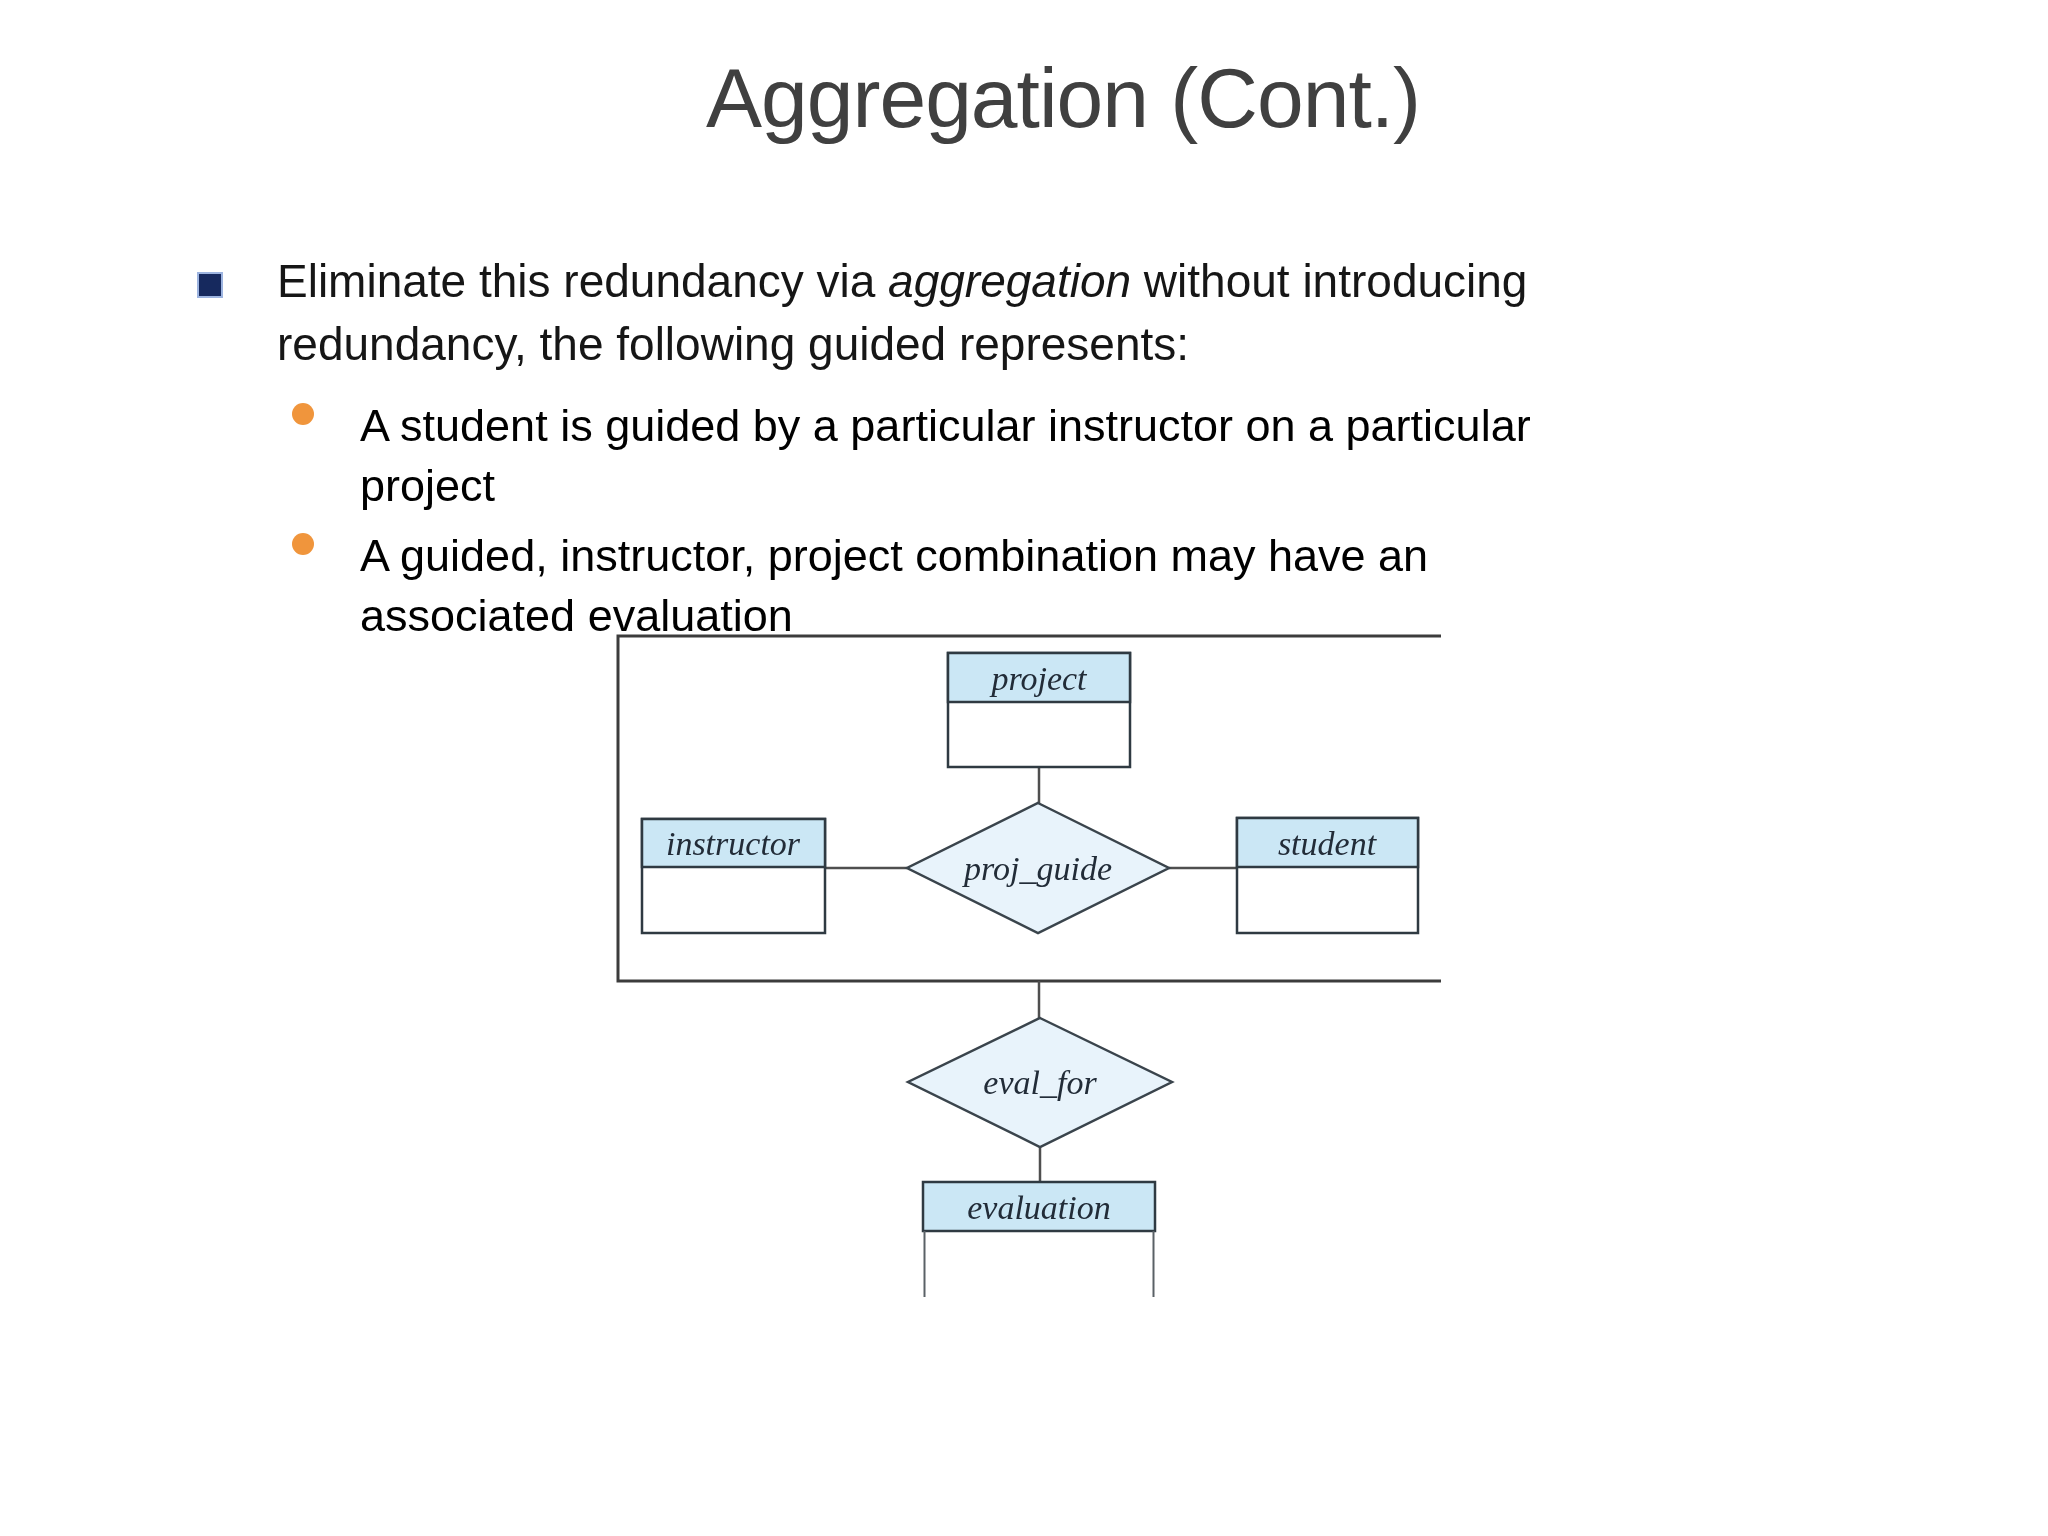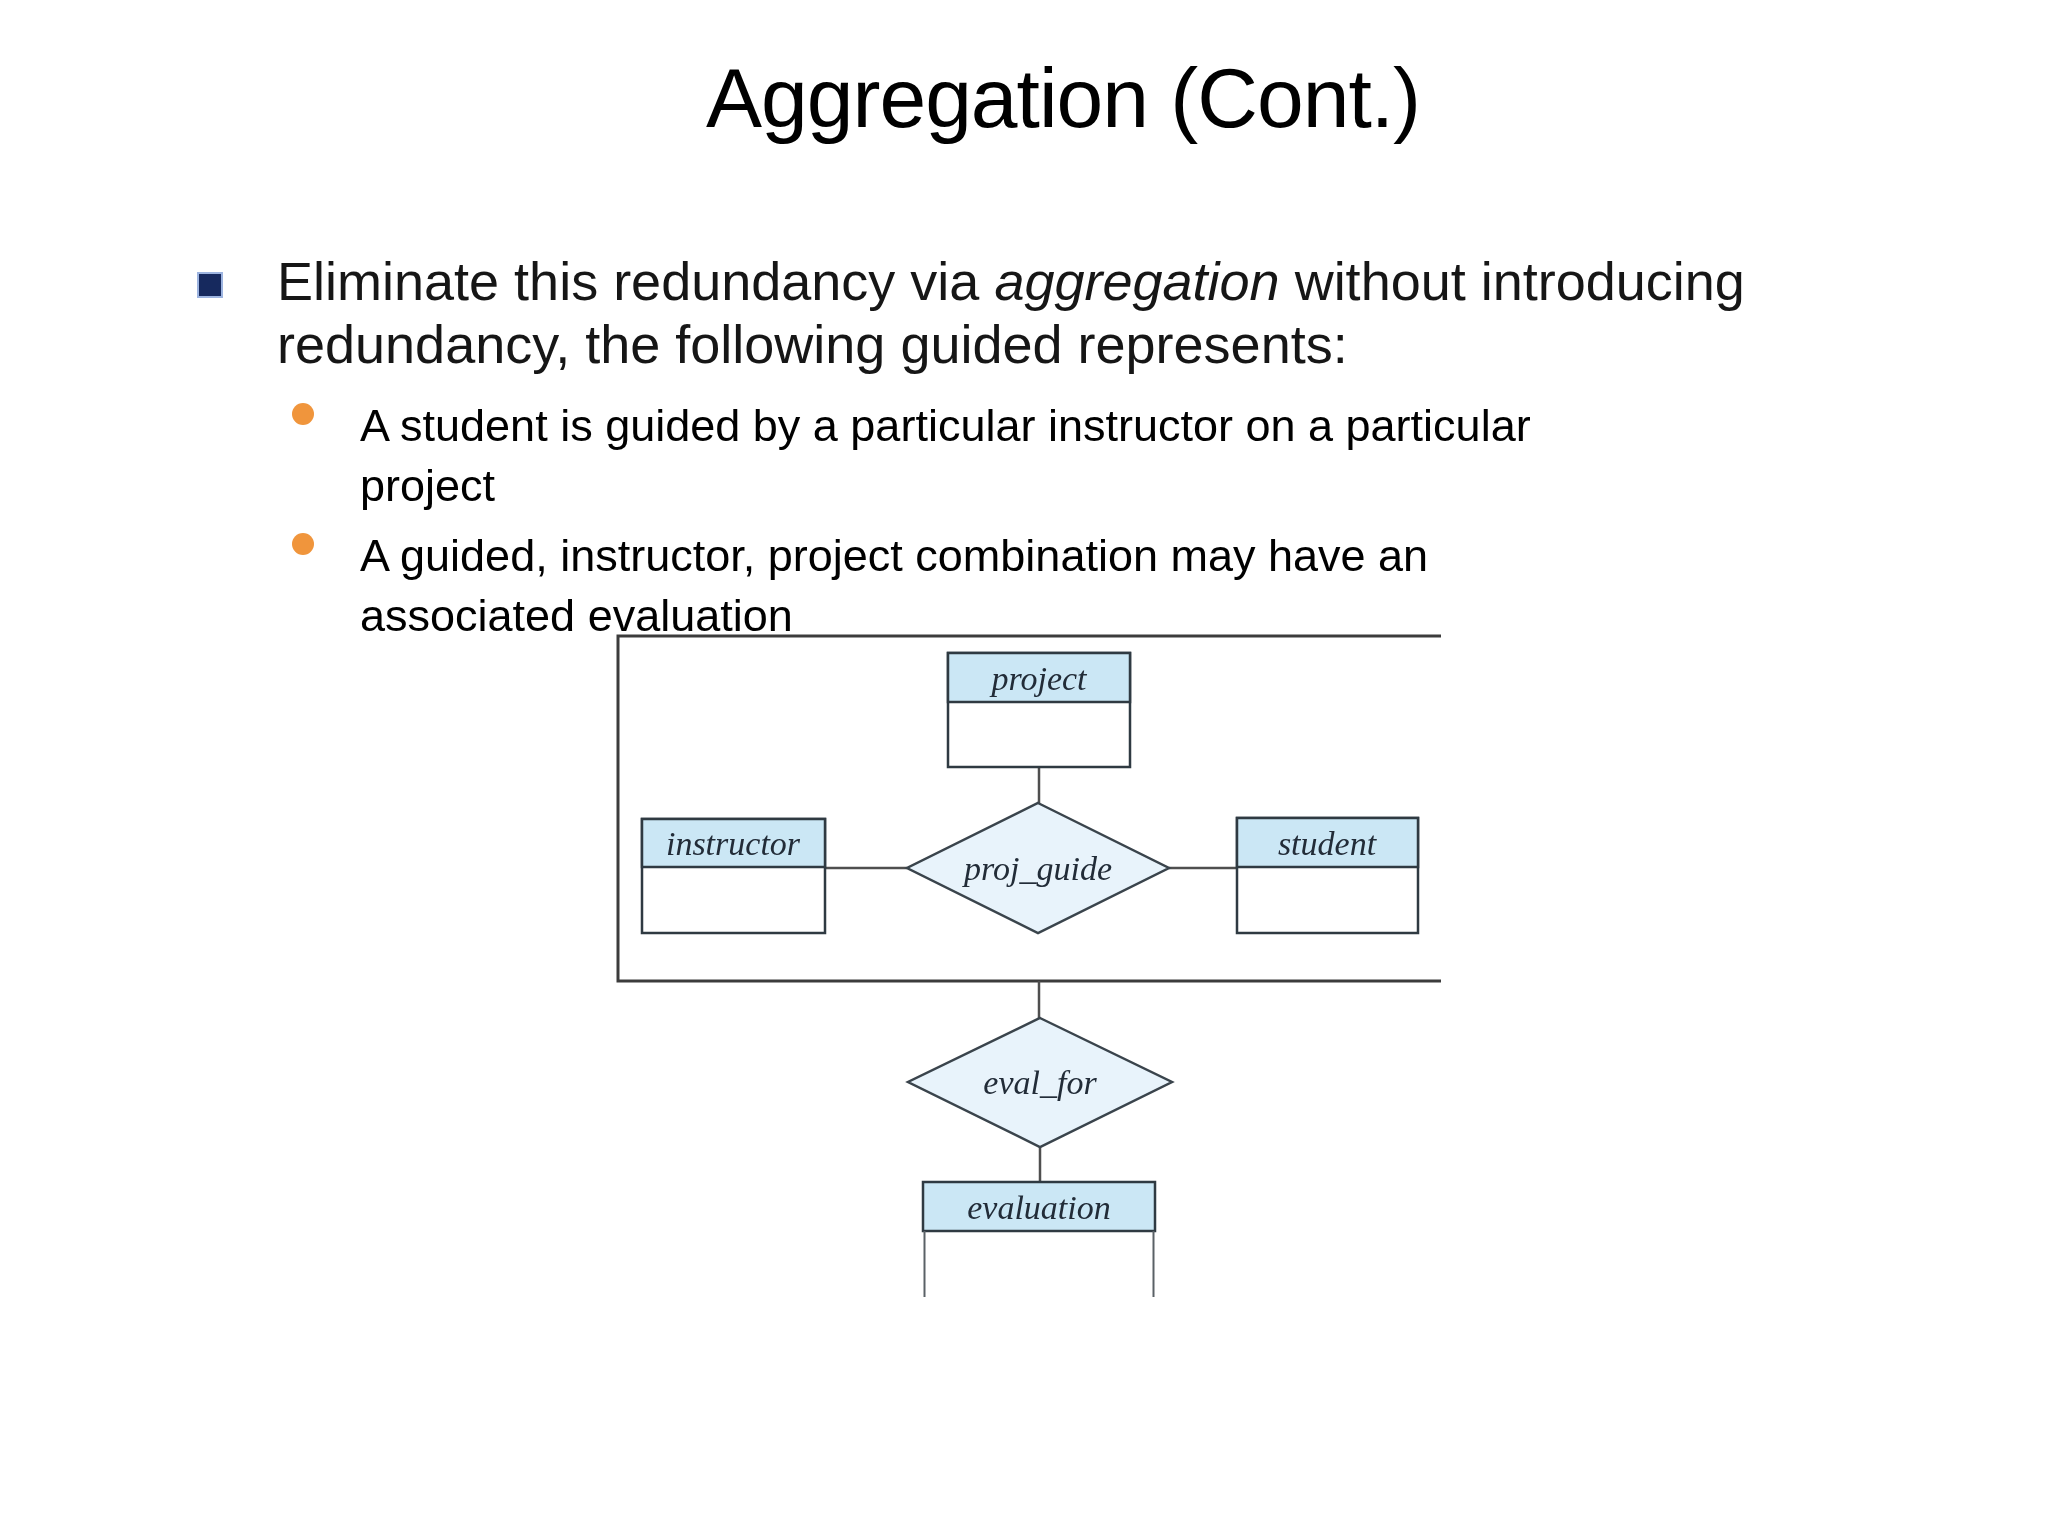--- a/index.html
+++ b/index.html
@@ -9,36 +9,36 @@
     background:#ffffff;
     overflow:hidden;
     font-family:"Liberation Sans", sans-serif;
     color:#1c1c1c;
   }
   .title{
     position:absolute;
     left:706px;top:50px;
     font-size:84px;
     letter-spacing:-1px;
-    color:#000000;
+    color:#404040;
     white-space:nowrap;
   }
   .bullet-square{
     position:absolute;
     left:197px;top:272px;
     width:26px;height:26px;
     background:#16295e;
     border:2px solid #9db4e0;
     box-sizing:border-box;
   }
   .bullet-text{
     position:absolute;
     left:277px;top:250px;
     width:1560px;
-    font-size:54px;
+    font-size:46px;
     line-height:63px;
     color:#161616;
   }
   .bullet-text em{font-style:italic;}
   .sub-dot{
     position:absolute;
     width:22px;height:22px;
     border-radius:50%;
     background:#f0953c;
   }

